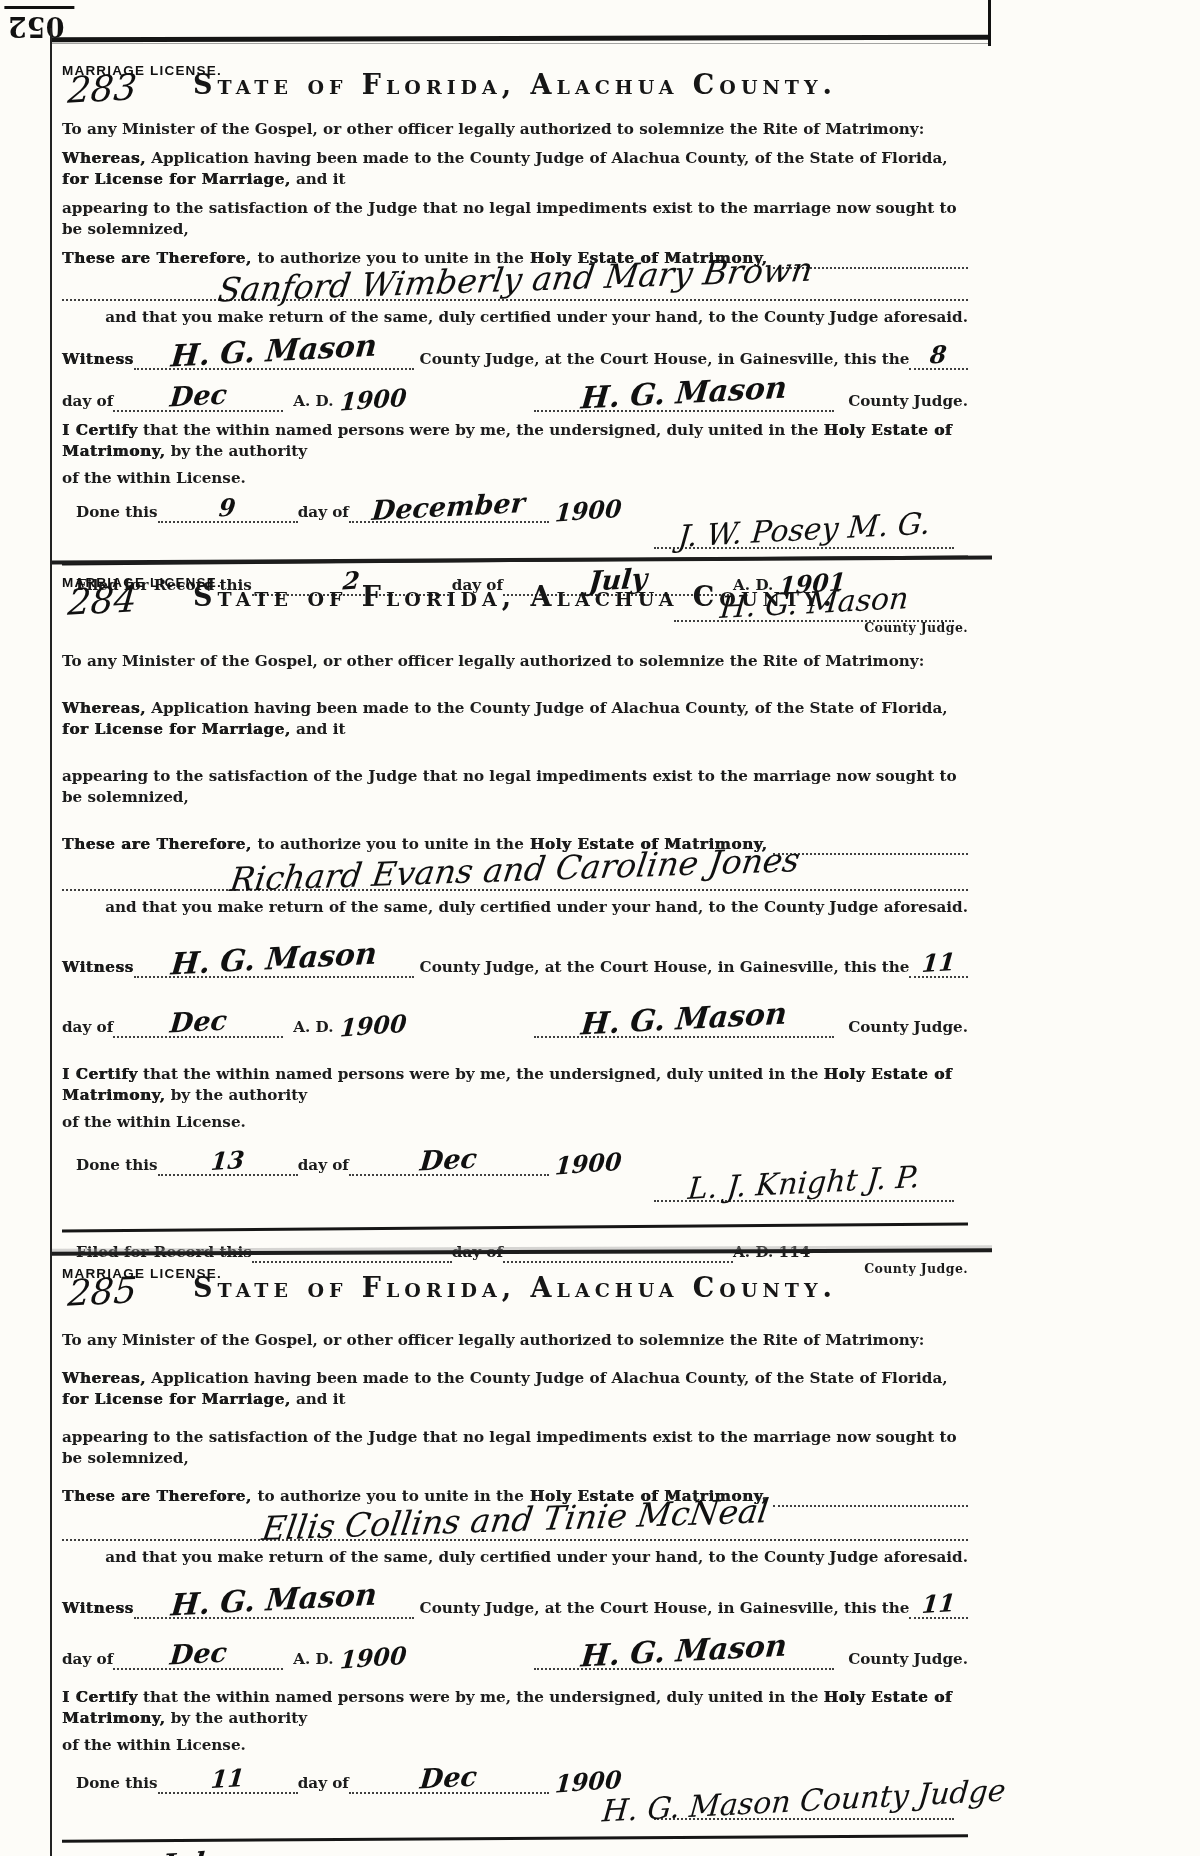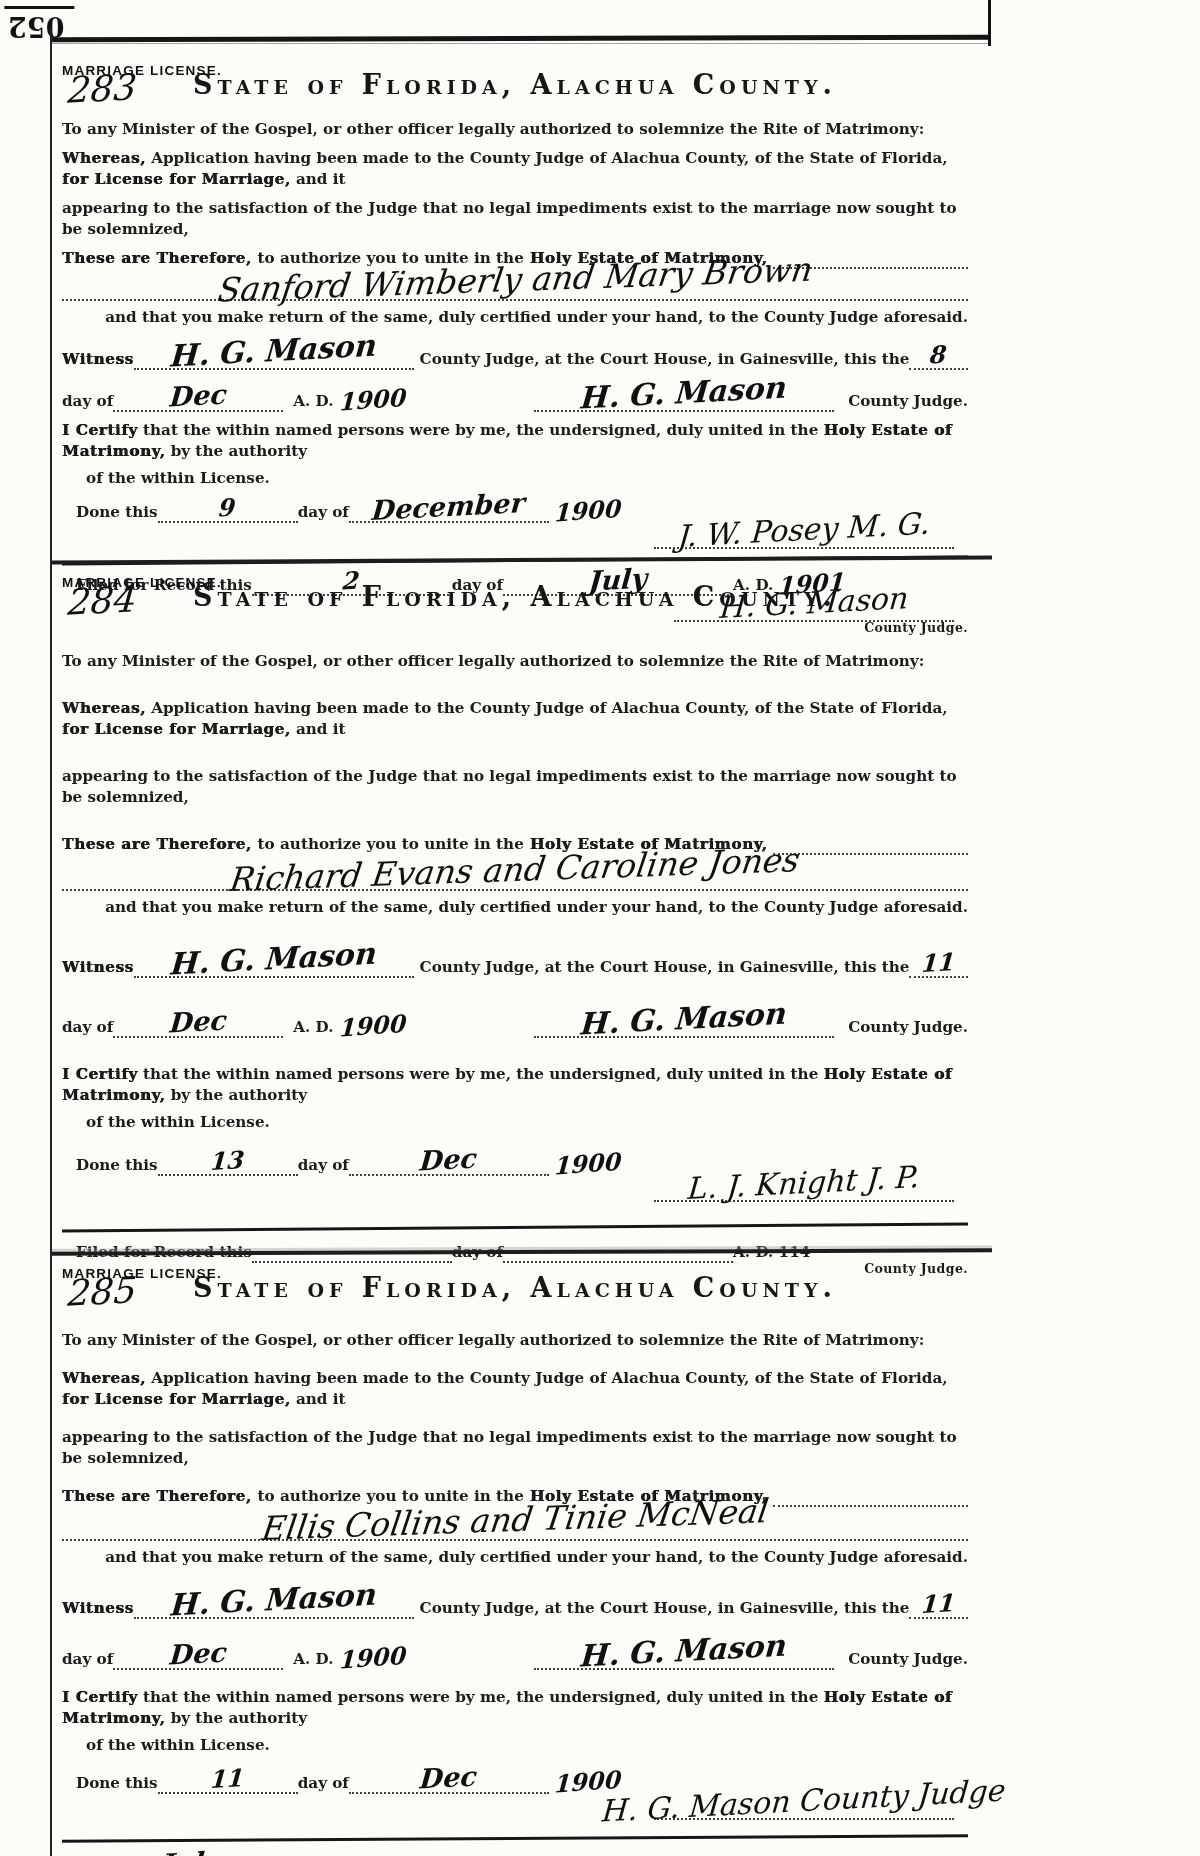--- a/index.html
+++ b/index.html
@@ -47,21 +47,21 @@
   .form-title{
     margin:0;text-align:center;padding-top:14px;
     font-variant:small-caps;font-weight:700;font-size:27px;letter-spacing:5px;color:#161616;
   }
 
   
   .printed{font-weight:bold;font-size:15.2px;line-height:1.38;margin:0;color:#1c1c1c;}
   .gothic{font-weight:900;letter-spacing:0.6px;text-shadow:0.6px 0 #000;}
   .salutation{margin-top:0;}
   .whereas1,.whereas2,.therefore,.witness,.dayof,.certify1{margin-top:var(--g);}
-  .certify2{margin-top:6px;margin-left:24px;}
+  .certify2{margin-top:6px;}
   .return-line{margin-top:6px;text-align:right;}
 
   
   .row{display:flex;align-items:flex-end;}
   .wl{border-bottom:2px dotted #3f3f3f;display:flex;align-items:flex-end;justify-content:center;min-height:10px;}
   .flex{flex:1;}
   .w140{width:140px;}.w170{width:170px;}.w200{width:200px;}.w230{width:230px;}.w280{width:280px;}.w300{width:300px;}
   .spacer{flex:1;}
 
   

